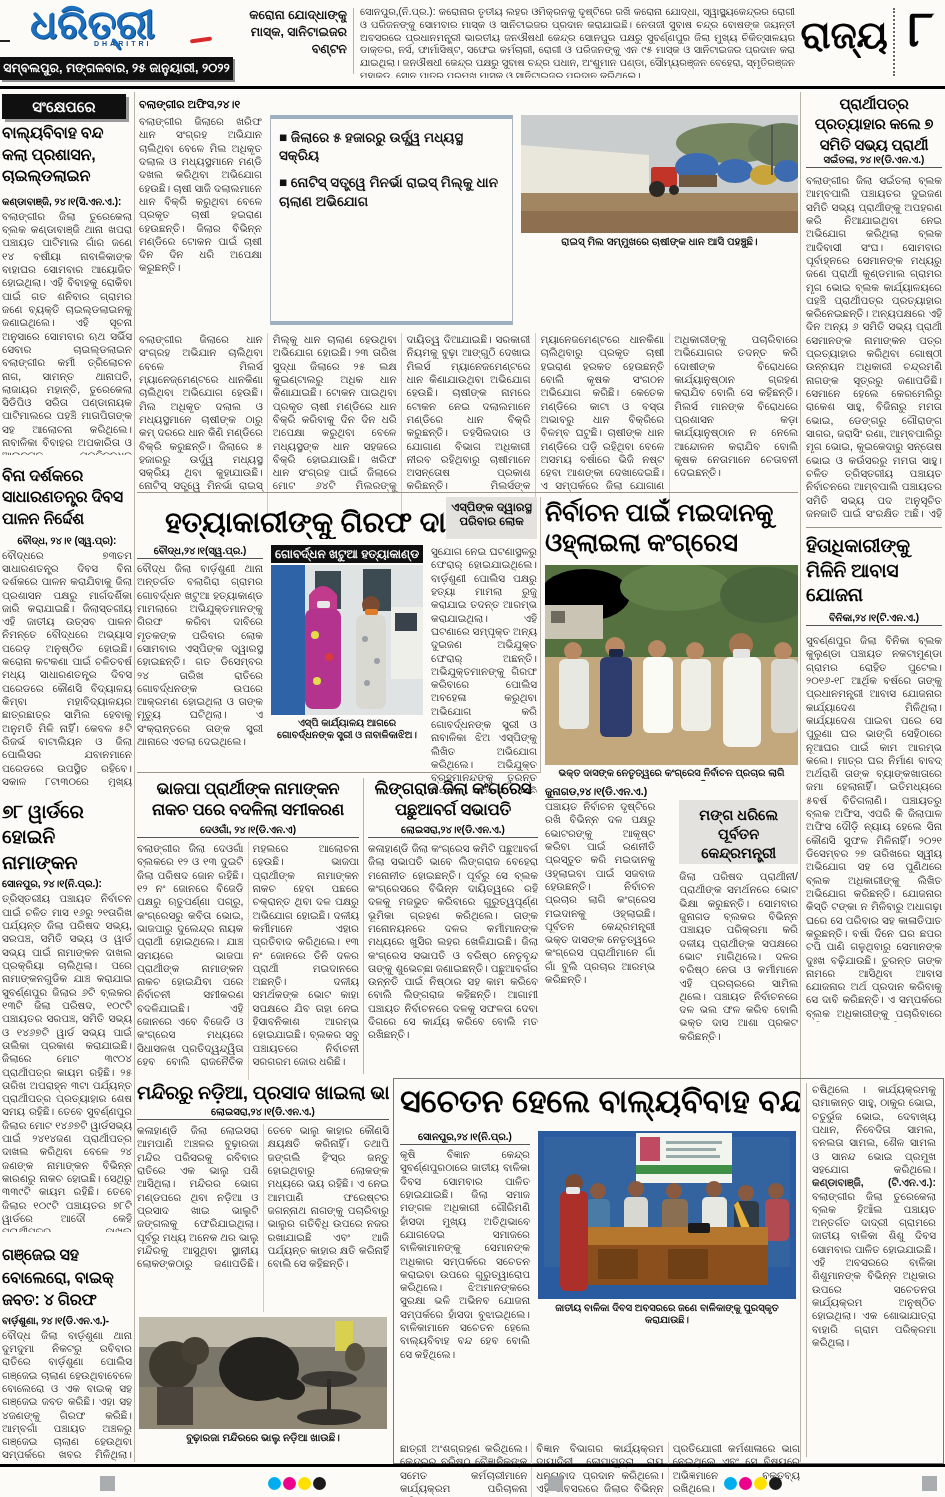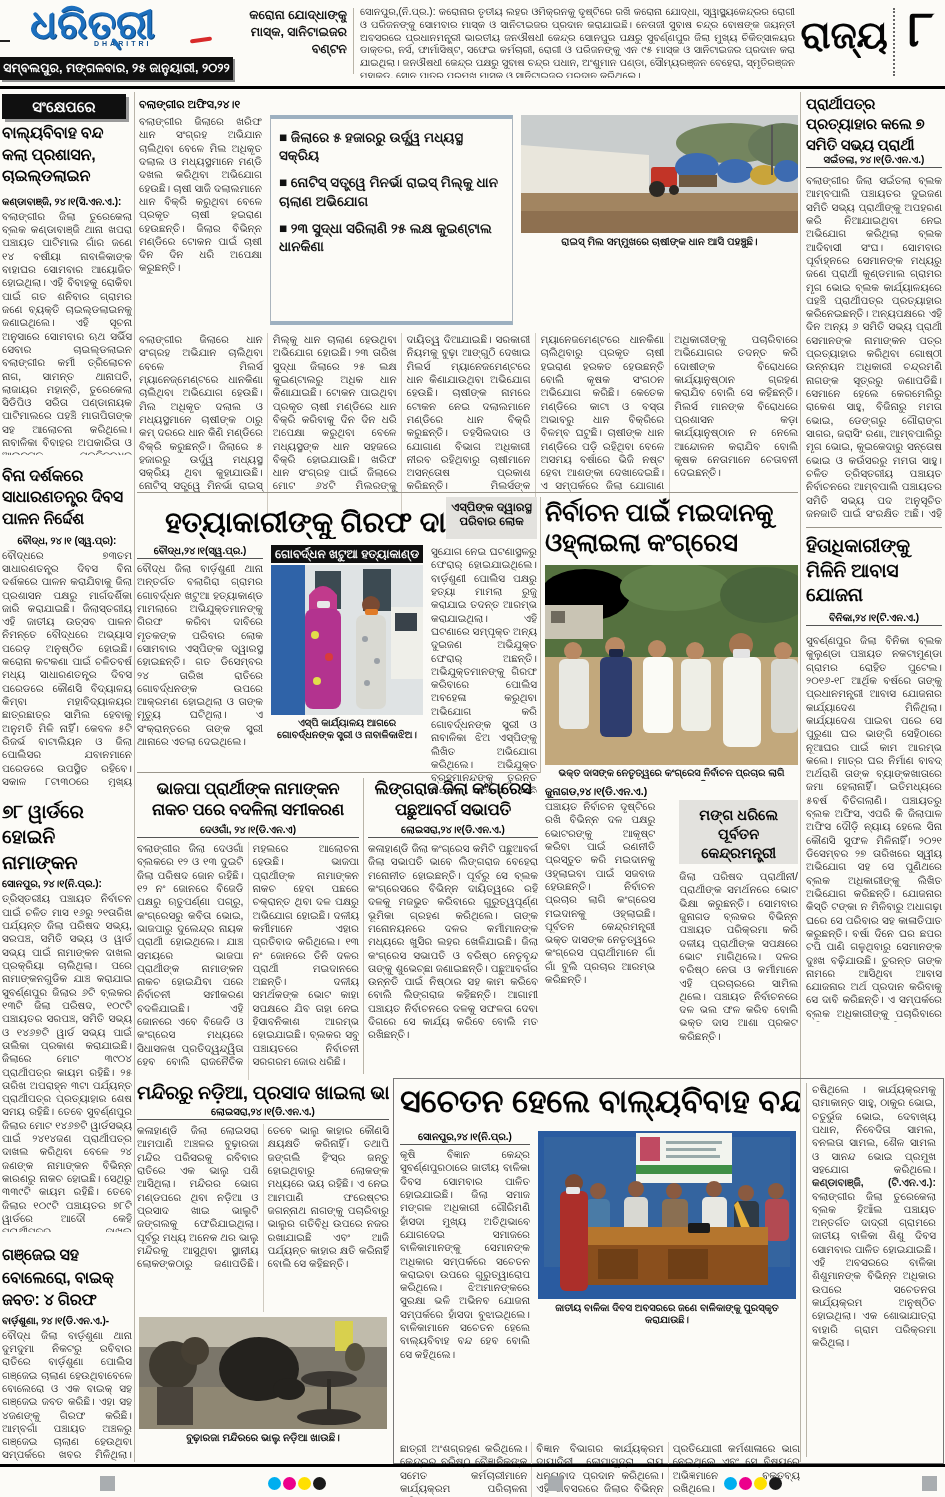--- a/index.html
+++ b/index.html
@@ -72,21 +72,20 @@
 
   <div class="abs" style="left:139px;top:90px;width:659px;">
     <div class="dateline" style="font-size:11px;margin-top:8px;">ବଲାଙ୍ଗୀର ଅଫିସ,୨୪।୧</div>
 
     <div class="flexrow" style="gap:8px;margin-top:4px;">
       <div class="body-txt" style="width:130px;height:206px;">ବଲାଙ୍ଗୀର ଜିଲାରେ ଖରିଫ ଧାନ ସଂଗ୍ରହ ଅଭିଯାନ ଚାଲିଥିବା ବେଳେ ମିଲ ଅଧିକୃତ ଦଲାଲ ଓ ମଧ୍ୟସ୍ଥମାନେ ମଣ୍ଡି ଦଖଲ କରିଥିବା ଅଭିଯୋଗ ହେଉଛି। ଚାଷୀ ସାଜି ଦଲାଲମାନେ ଧାନ ବିକ୍ରି କରୁଥିବା ବେଳେ ପ୍ରକୃତ ଚାଷୀ ହଇରାଣ ହେଉଛନ୍ତି। ଜିଲାର ବିଭିନ୍ନ ମଣ୍ଡିରେ ଟୋକନ ପାଇଁ ଚାଷୀ ଦିନ ଦିନ ଧରି ଅପେକ୍ଷା କରୁଛନ୍ତି।</div>
 
       <div style="width:238px;height:182px;border-top:4px solid #9db0c0;border-bottom:4px solid #9db0c0;border-left:1px solid #aab4bd;border-right:1px solid #aab4bd;padding:10px 8px;overflow:hidden;">
         <div style="font-size:13.5px;font-weight:bold;line-height:1.35;margin-bottom:9px;"><span>■ </span><span>ଜିଲାରେ ୫ ହଜାରରୁ ଉର୍ଦ୍ଧ୍ୱ ମଧ୍ୟସ୍ଥ ସକ୍ରିୟ</span></div>
         <div style="font-size:13.5px;font-weight:bold;line-height:1.35;margin-bottom:9px;"><span>■ </span><span>ନୋଟିସ୍ ସତ୍ତ୍ୱେ ମିନର୍ଭା ରାଇସ୍ ମିଲ୍‌କୁ ଧାନ ଚାଲାଣ ଅଭିଯୋଗ</span></div>
-        <div style="font-size:13.5px;font-weight:bold;line-height:1.35;"><span>■ </span><span>୨୩ ସୁଦ୍ଧା ସରିଲାଣି ୨୫ ଲକ୍ଷ କୁଇଣ୍ଟାଲ ଧାନକିଣା</span></div>
       </div>
 
       <div style="width:277px;">
         <div class="photo" style="width:277px;height:118px;">
           <svg width="277" height="118" xmlns="http://www.w3.org/2000/svg">
             <rect width="277" height="118" fill="#c9cdcd"></rect>
             <ellipse cx="210" cy="28" rx="55" ry="20" fill="#74855f"></ellipse>
             <ellipse cx="262" cy="30" rx="35" ry="22" fill="#67795a"></ellipse>
             <polygon points="0,30 128,40 128,92 0,104" fill="#e9e6dc"></polygon>
             <rect x="0" y="78" width="277" height="40" fill="#a28561"></rect>
@@ -187,21 +186,21 @@
       <div class="body-txt" style="width:118px;height:268px;">ପଞ୍ଚାୟତ ନିର୍ବାଚନ ଦୃଷ୍ଟିରେ ରଖି ବିଭିନ୍ନ ଦଳ ପକ୍ଷରୁ ଭୋଟରଙ୍କୁ ଆକୃଷ୍ଟ କରିବା ପାଇଁ ରଣନୀତି ପ୍ରସ୍ତୁତ କରି ମଇଦାନକୁ ଓହ୍ଲାଇବା ପାଇଁ ସଜବାଜ ହେଉଛନ୍ତି। ନିର୍ବାଚନ ପ୍ରଚାର ଲାଗି କଂଗ୍ରେସ ମଇଦାନକୁ ଓହ୍ଲାଇଛି। ପୂର୍ବତନ କେନ୍ଦ୍ରମନ୍ତ୍ରୀ ଭକ୍ତ ଦାସଙ୍କ ନେତୃତ୍ୱରେ କଂଗ୍ରେସ ପ୍ରାର୍ଥୀମାନେ ଗାଁ ଗାଁ ବୁଲି ପ୍ରଚାର ଆରମ୍ଭ କରିଛନ୍ତି।</div>
       <div style="width:127px;">
         <div class="graybox" style="font-size:14.5px;line-height:1.3;padding:6px 4px;height:52px;overflow:hidden;">ମଙ୍ଗ ଧରିଲେ ପୂର୍ବତନ କେନ୍ଦ୍ରମନ୍ତ୍ରୀ ଭକ୍ତ ଦାସ</div>
         <div class="body-txt" style="height:198px;margin-top:6px;">ଜିଲା ପରିଷଦ ପ୍ରାର୍ଥୀନୀ/ପ୍ରାର୍ଥୀଙ୍କ ସମର୍ଥନରେ ଭୋଟ ଭିକ୍ଷା କରୁଛନ୍ତି। ସୋମବାର ଜୁନାଗଡ ବ୍ଲକର ବିଭିନ୍ନ ପଞ୍ଚାୟତ ପରିକ୍ରମା କରି ଦଳୀୟ ପ୍ରାର୍ଥୀଙ୍କ ସପକ୍ଷରେ ଭୋଟ ମାଗିଥିଲେ। ଦଳର ବରିଷ୍ଠ ନେତା ଓ କର୍ମୀମାନେ ଏହି ପ୍ରଚାରରେ ସାମିଲ ଥିଲେ। ପଞ୍ଚାୟତ ନିର୍ବାଚନରେ ଦଳ ଭଲ ଫଳ କରିବ ବୋଲି ଭକ୍ତ ଦାସ ଆଶା ପ୍ରକଟ କରିଛନ୍ତି।</div>
       </div>
     </div>
   </div>
 
   <div class="abs vrule" style="left:800px;top:92px;height:1370px;"></div>
   <div class="abs" style="left:806px;top:94px;width:136px;">
-    <div class="hl" style="font-size:15px;line-height:1.35;text-align:left;height:58px;overflow:hidden;">ପ୍ରାର୍ଥୀପତ୍ର ପ୍ରତ୍ୟାହାର କଲେ ୭ ସମିତି ସଭ୍ୟ ପ୍ରାର୍ଥୀ</div>
+    <div class="hl" style="font-size:15px;line-height:1.35;text-align:center;height:58px;overflow:hidden;">ପ୍ରାର୍ଥୀପତ୍ର ପ୍ରତ୍ୟାହାର କଲେ ୭ ସମିତି ସଭ୍ୟ ପ୍ରାର୍ଥୀ</div>
     <span class="dateline dl-center dl-rule" style="margin-top:2px;">ସଇଁତଲା, ୨୪।୧(ଡି.ଏନ.ଏ.)</span>
     <div class="body-txt" style="height:345px;margin-top:6px;">ବଲାଙ୍ଗୀର ଜିଲା ସଇଁତଲା ବ୍ଲକ ଆମ୍ବପାଲି ପଞ୍ଚାୟତର ଦୁଇଜଣ ସମିତି ସଭ୍ୟ ପ୍ରାର୍ଥୀଙ୍କୁ ଅପହରଣ କରି ନିଆଯାଇଥିବା ନେଇ ଅଭିଯୋଗ କରିଥିଲା ବ୍ଲକ ଆଦିବାସୀ ସଂଘ। ସୋମବାର ପୂର୍ବାହ୍ନରେ ସେମାନଙ୍କ ମଧ୍ୟରୁ ଜଣେ ପ୍ରାର୍ଥୀ କୁଣ୍ଡମାଲ ଗ୍ରାମର ମୃଗ ଭୋଇ ବ୍ଲକ କାର୍ଯ୍ୟାଳୟରେ ପହଞ୍ଚି ପ୍ରାର୍ଥୀପତ୍ର ପ୍ରତ୍ୟାହାର କରିନେଇଛନ୍ତି। ଅନ୍ୟପକ୍ଷରେ ଏହି ଦିନ ଅନ୍ୟ ୬ ସମିତି ସଭ୍ୟ ପ୍ରାର୍ଥୀ ସେମାନଙ୍କ ନାମାଙ୍କନ ପତ୍ର ପ୍ରତ୍ୟାହାର କରିଥିବା ଗୋଷ୍ଠୀ ଉନ୍ନୟନ ଅଧିକାରୀ ଚନ୍ଦ୍ରମଣି ନାଗଙ୍କ ସୂତ୍ରରୁ ଜଣାପଡିଛି। ସେମାନେ ହେଲେ କେରମେଲିରୁ ରାକେଶ ସାହୁ, ବିଜିନାରୁ ମମତା ଭୋଇ, ଡେଙ୍ଗରୁ ଗୌରାଙ୍ଗ ସାଗର, ଜରାସିଂ ରଣା, ଆମ୍ବପାଲିରୁ ମୃଗ ଭୋଇ, କୁଇକେଦାରୁ ସନ୍ତୋଷ ଭୋଇ ଓ କଉଁସରରୁ ମମତା ସାହୁ। ଚଳିତ ତ୍ରିସ୍ତରୀୟ ପଞ୍ଚାୟତ ନିର୍ବାଚନରେ ଆମ୍ବପାଲି ପଞ୍ଚାୟତର ସମିତି ସଭ୍ୟ ପଦ ଅନୁସୂଚିତ ଜନଜାତି ପାଇଁ ସଂରକ୍ଷିତ ଅଛି। ଏହି ଆସନରେ ମୃଗ ଭୋଇ ଓ ବିଜାୟିଣୀ ମାଝି ନାମାଙ୍କନ କରିଥିଲେ। ରବିବାର ବ୍ଲକ ଆଦିବାସୀ ସଂଘ ସଭାପତି ସନ୍ତୋଷ ପୁଟା ଏକ ଖବରଦାତା ସମ୍ମିଳନୀ କରି ଉଭୟଙ୍କୁ ଶାସକ ଦଳର ସମର୍ଥକ ଅପହରଣ କରିନେଇଥିବା ଅଭିଯୋଗ ଆଣିଥିଲେ। ସୋମବାର ମୃଗ ଭୋଇଙ୍କ ସ୍ତ୍ରୀ ପିଙ୍କି ଆଦିବାସୀ ସଂଘ କର୍ମକର୍ତ୍ତାଙ୍କ ସହ ସଇଁତଲା ଥାନାରେ ପହଞ୍ଚି ତାଙ୍କ ସ୍ୱାମୀଙ୍କୁ ଅପହରଣ କରାଯାଇଥିବା ନେଇ ଲିଖିତ ଅଭିଯୋଗ କରିଥିଲେ।</div>
     <div class="hrule" style="margin:8px 0 6px;"></div>
     <div class="hl" style="font-size:19px;line-height:1.3;height:76px;overflow:hidden;">ହିତାଧିକାରୀଙ୍କୁ ମିଳିନି ଆବାସ ଯୋଜନା କିସ୍ତିଟଙ୍କା</div>
     <span class="dateline dl-center dl-rule" style="margin-top:2px;">ବିନିକା,୨୪।୧(ଟି.ଏନ.ଏ.)</span>
     <div class="body-txt" style="height:388px;margin-top:8px;">ସୁବର୍ଣ୍ଣପୁର ଜିଲା ବିନିକା ବ୍ଲକ କୁଲୁଣ୍ଡା ପଞ୍ଚାୟତ ନକଟାମୁଣ୍ଡା ଗ୍ରାମର ରୋହିତ ପୁଟେଲ। ୨୦୧୬-୧୮ ଆର୍ଥିକ ବର୍ଷରେ ତାଙ୍କୁ ପ୍ରଧାନମନ୍ତ୍ରୀ ଆବାସ ଯୋଜନାର କାର୍ଯ୍ୟାଦେଶ ମିଳିଥିଲା। କାର୍ଯ୍ୟାଦେଶ ପାଇବା ପରେ ସେ ପୁରୁଣା ଘର ଭାଙ୍ଗି ସେହିଠାରେ ନୂଆଘର ପାଇଁ କାମ ଆରମ୍ଭ କଲେ। ମାତ୍ର ଘର ନିର୍ମାଣ ବାବଦ୍ ଅର୍ଥରାଶି ତାଙ୍କ ବ୍ୟାଙ୍କଖାତାରେ ଜମା ହେଲାନାହିଁ। ଇତିମଧ୍ୟରେ ୫ବର୍ଷ ବିତିଗଲାଣି। ପଞ୍ଚାୟତରୁ ବ୍ଲକ ଅଫିସ, ଏପରି କି ଜିଲାପାଳ ଅଫିସ ଦୌଡ଼ି ନ୍ୟାୟ ହେଲେ ସିନା କୌଣସି ସୁଫଳ ମିଳିନାହିଁ। ୨୦୨୧ ଡିସେମ୍ବର ୨୭ ତାରିଖରେ ସ୍ୱୀୟ ଅଭିଯୋଗ ସହ ସେ ପୁଣିଥରେ ବ୍ଲକ ଅଧିକାରୀଙ୍କୁ ଲିଖିତ ଅଭିଯୋଗ କରିଛନ୍ତି। ଯୋଜନାର କିସ୍ତି ଟଙ୍କା ନ ମିଳିବାରୁ ଅଧାଗଢ଼ା ଘରେ ସେ ପରିବାର ସହ କାଳାତିପାତ କରୁଛନ୍ତି। ବର୍ଷା ଦିନେ ଘର ଛପର ଟପି ପାଣି ଗଳୁଥିବାରୁ ସେମାନଙ୍କ ଦୁଃଖ ବଢ଼ିଯାଉଛି। ତୁରନ୍ତ ତାଙ୍କ ନାମରେ ଆସିଥିବା ଆବାସ ଯୋଜନାର ଅର୍ଥ ପ୍ରଦାନ କରିବାକୁ ସେ ଦାବି କରିଛନ୍ତି। ଏ ସମ୍ପର୍କରେ ବ୍ଲକ ଅଧିକାରୀଙ୍କୁ ପଚାରିବାରେ ଅଭିଯୋଗର ଯାଞ୍ଚ କରି ପଦକ୍ଷେପ ନିଆଯିବ ବୋଲି କହିଛନ୍ତି।</div>
   </div>
 
   <div class="abs hrule" style="left:137px;top:772px;width:403px;"></div>
 

